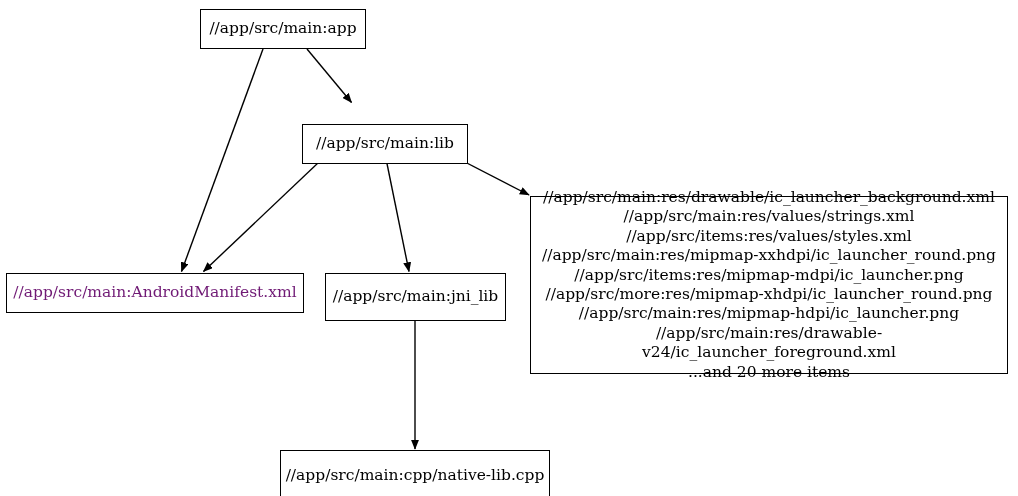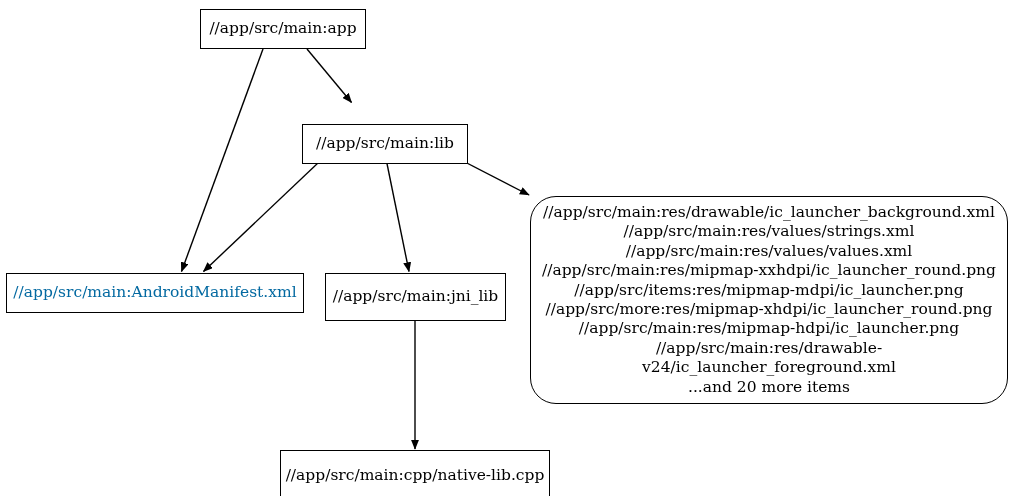--- a/index.html
+++ b/index.html
@@ -81,33 +81,33 @@
   </svg>
 
   <div class="node" id="node-app" style="left: 200px; top: 9px; width: 166px; height: 40px; border-color: rgb(0, 0, 0); background: rgb(255, 255, 255); color: rgb(0, 0, 0);">
     <span class="label">//app/src/main:app</span>
   </div>
 
   <div class="node" id="node-lib" style="left: 302px; top: 104px; width: 166px; height: 40px; border-color: rgb(0, 0, 0); background: rgb(255, 255, 255); color: rgb(0, 0, 0); margin-top: 20px;">
     <span class="label">//app/src/main:lib</span>
   </div>
 
-  <div class="node" id="node-android-manifest" style="left: 6px; top: 273px; width: 298px; height: 40px; border-color: rgb(0, 0, 0); background: rgb(255, 255, 255); color: #0369a1;">
+  <div class="node" id="node-android-manifest" style="left: 6px; top: 273px; width: 298px; height: 40px; border-color: rgb(0, 0, 0); background: rgb(255, 255, 255); color: #701a75;">
     <span class="label">//app/src/main:AndroidManifest.xml</span>
   </div>
 
   <div class="node" id="node-jni-lib" style="left: 325px; top: 273px; width: 181px; height: 48px; border-color: rgb(0, 0, 0); background: rgb(255, 255, 255); color: rgb(0, 0, 0);">
     <span class="label">//app/src/main:jni_lib</span>
   </div>
 
-  <div class="node multiline" id="node-res-bundle" style="left: 530px; top: 196px; width: 478px; height: 208px; border-color: rgb(0, 0, 0); background: rgb(255, 255, 255); color: rgb(0, 0, 0); border-radius: 26px;">
+  <div class="node multiline" id="node-res-bundle" style="left: 530px; top: 196px; width: 478px; height: 178px; border-color: rgb(0, 0, 0); background: rgb(255, 255, 255); color: rgb(0, 0, 0);">
     <span class="label">
         <span class="label-line">//app/src/main:res/drawable/ic_launcher_background.xml</span>
         <span class="label-line">//app/src/main:res/values/strings.xml</span>
-        <span class="label-line">//app/src/main:res/values/values.xml</span>
+        <span class="label-line">//app/src/items:res/values/styles.xml</span>
         <span class="label-line">//app/src/main:res/mipmap-xxhdpi/ic_launcher_round.png</span>
         <span class="label-line">//app/src/items:res/mipmap-mdpi/ic_launcher.png</span>
         <span class="label-line">//app/src/more:res/mipmap-xhdpi/ic_launcher_round.png</span>
         <span class="label-line">//app/src/main:res/mipmap-hdpi/ic_launcher.png</span>
         <span class="label-line">//app/src/main:res/drawable-v24/ic_launcher_foreground.xml</span>
         <span class="label-line">...and 20 more items</span>
       </span>
   </div>
 
   <div class="node" id="node-native-lib-cpp" style="left: 280px; top: 450px; width: 270px; height: 52px; border-color: rgb(0, 0, 0); background: rgb(255, 255, 255); color: rgb(0, 0, 0);">

